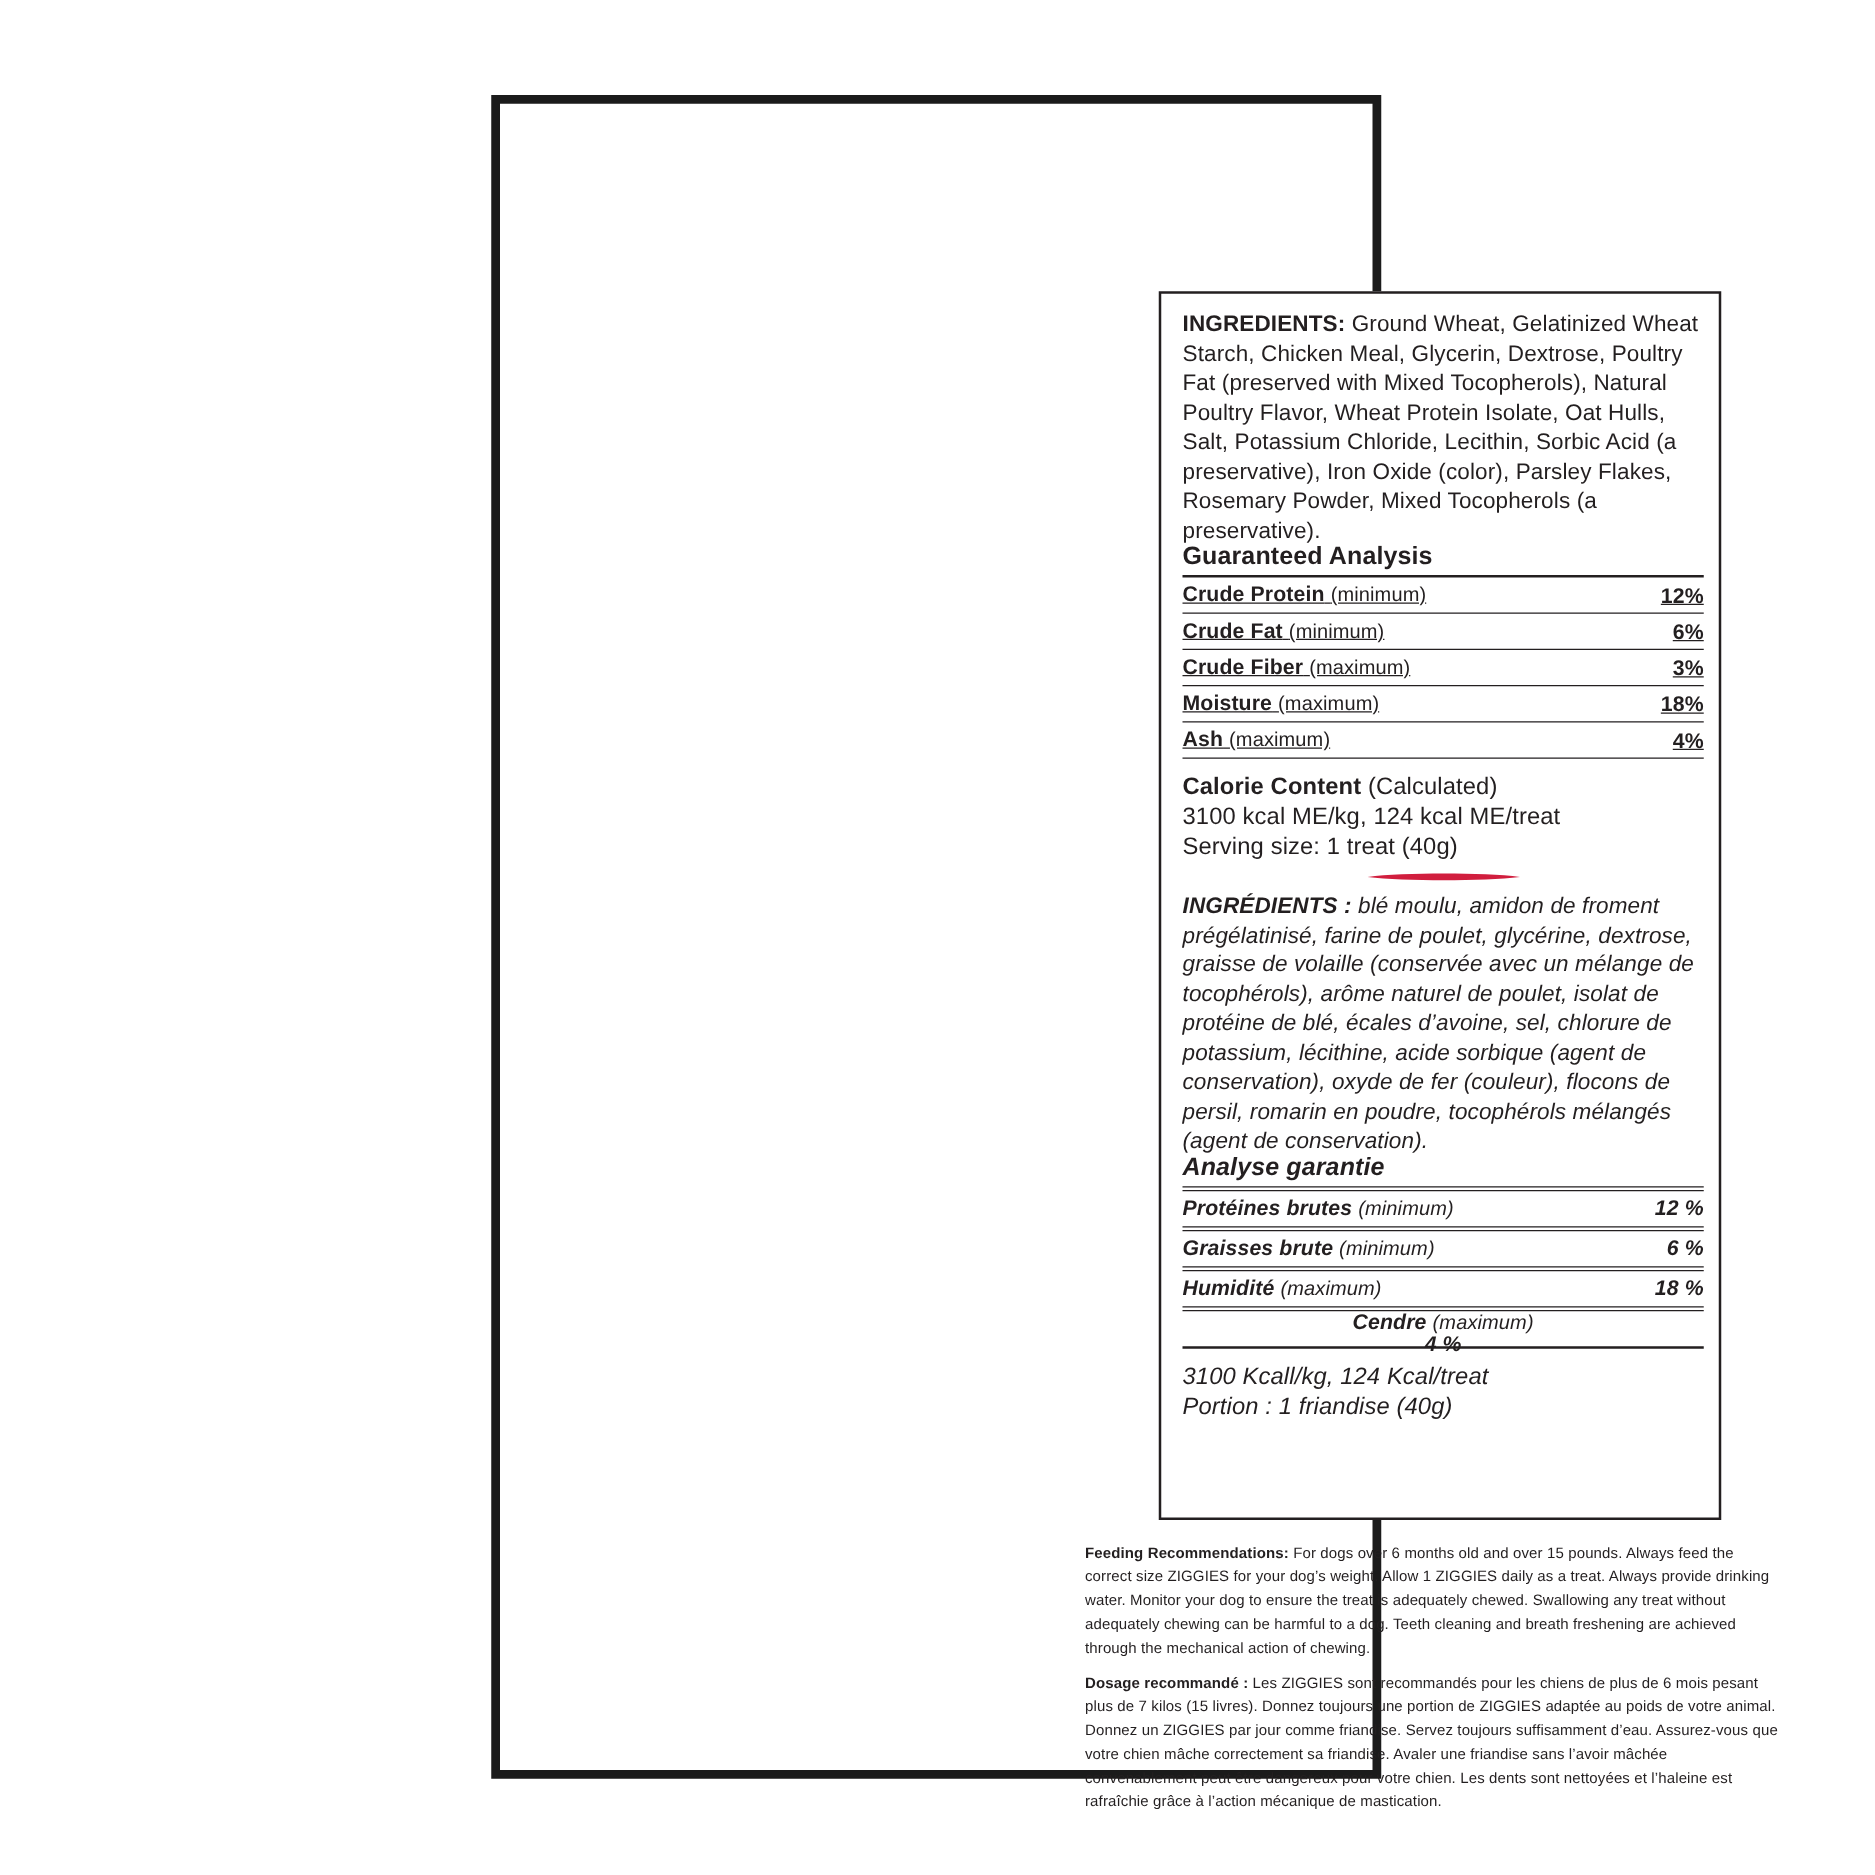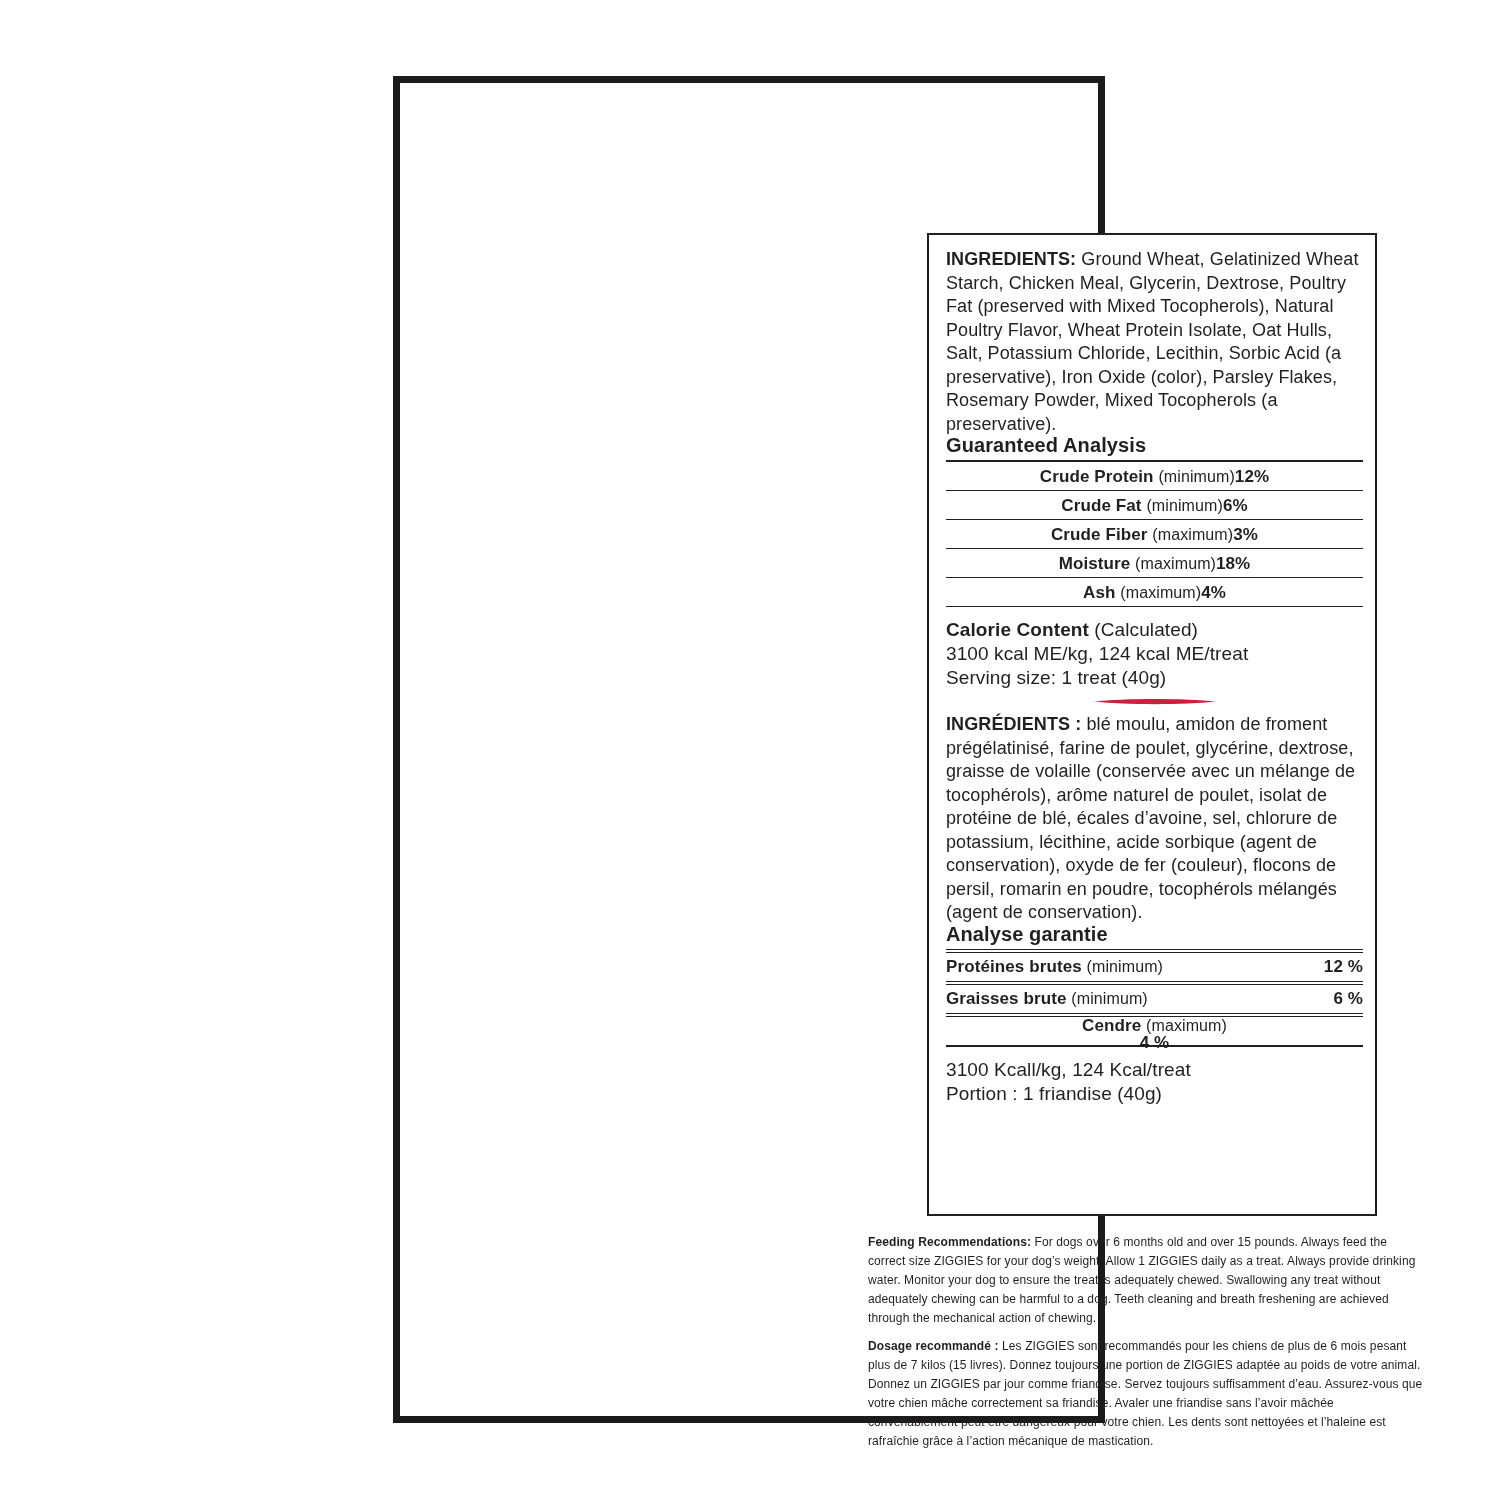--- a/index.html
+++ b/index.html
@@ -24,33 +24,33 @@
     padding:13px 12px 0 17px;background:#ffffff;
     font-size:18px;line-height:23.5px;letter-spacing:0.1px;
   }
   .panel p{margin:0;}
   .lead{font-weight:bold;}
   .ing-en{margin-bottom:10px;}
   .sec-title{font-weight:bold;font-size:20px;line-height:19px;margin:0 0 5px 0;}
   
   .t-en{border-top:2.5px solid var(--text);}
   .t-en .t-row{
-    display:flex;justify-content:center;align-items:center;
+    display:flex;justify-content:space-between;align-items:center;
     height:28px;border-bottom:1.5px solid var(--text);
-    font-size:17px;line-height:17px;
+    font-size:17px;line-height:17px;text-decoration:underline;
   }
   .t-label b{font-weight:bold;}
   .t-qual{font-weight:normal;font-size:16px;}
   .t-value{font-weight:bold;}
   
   .cal{margin-top:11px;font-size:19px;line-height:24px;}
   
   .divider{display:block;margin:7px auto 7px auto;width:122px;height:9px;color:var(--divider-red);}
   
-  .fr{}
+  .fr{font-style:italic;}
   .ing-fr{margin-bottom:11px;}
   .t-fr{border-top:4px double var(--text);}
   .t-fr .t-row{
     display:flex;justify-content:space-between;align-items:center;
     height:28px;border-bottom:4px double var(--text);
     font-size:17px;line-height:17px;text-align:right;
   }
   .t-fr .t-row:last-child{border-bottom:2px solid var(--text);flex-direction:column;}
   
   .footer{
@@ -120,20 +120,25 @@
         <span class="t-label"><b>Protéines brutes</b>
           <span class="t-qual">(minimum)</span></span>
         <span class="t-value">12 %</span>
       </div>
       <div class="t-row">
         <span class="t-label"><b>Graisses brute</b>
           <span class="t-qual">(minimum)</span></span>
         <span class="t-value">6 %</span>
       </div>
       <div class="t-row">
+        <span class="t-label"><b>Humidité</b>
+          <span class="t-qual">(maximum)</span></span>
+        <span class="t-value">18 %</span>
+      </div>
+      <div class="t-row">
         <span class="t-label"><b>Cendre</b>
           <span class="t-qual">(maximum)</span></span>
         <span class="t-value">4 %</span>
       </div>
     </div>
 
     <div class="cal fr">
       <p>3100 Kcall/kg, 124 Kcal/treat</p>
       <p>Portion : 1 friandise (40g)</p>
     </div>

